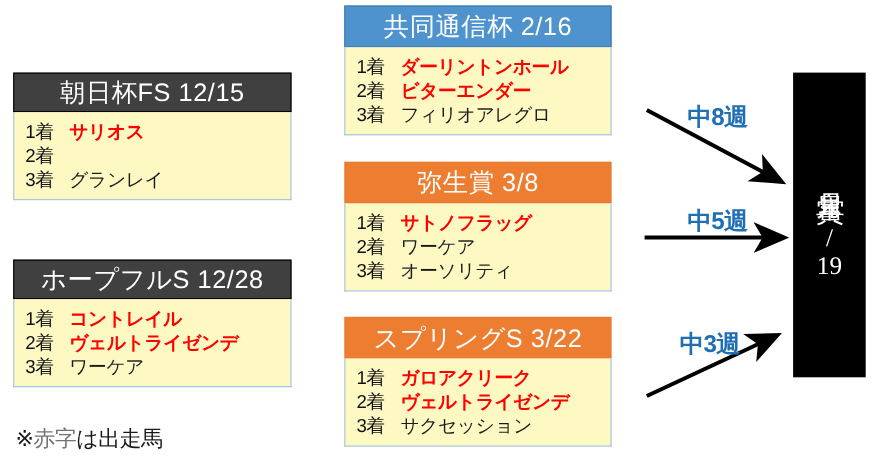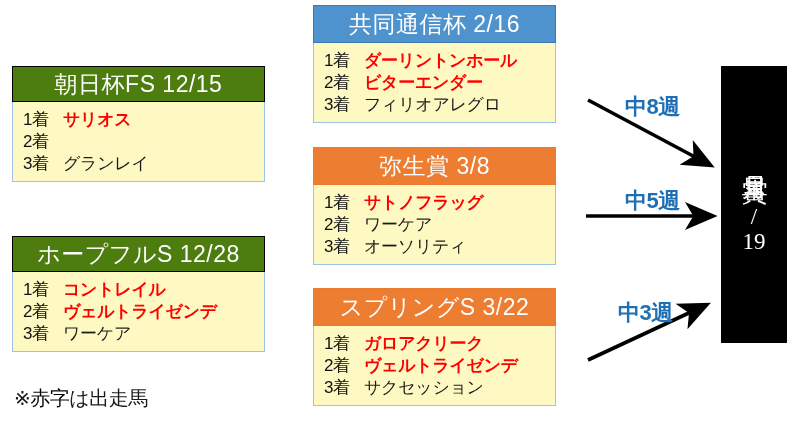--- a/index.html
+++ b/index.html
@@ -28,21 +28,21 @@
     color: #ffffff;
     font-size: 23px;
     line-height: 1.0;
     letter-spacing: 0.5px;
     white-space: nowrap;
     display: flex;
     align-items: center;
     justify-content: center;
   }
   .card-header.black {
-    background: #4d7c0f;
+    background: #404040;
     border: 1px solid #000000;
   }
   .card-header.blue {
     background: #4E93CE;
     border: 1px solid #3E7AAE;
   }
   .card-header.orange {
     background: #ED7D31;
     border: 1px solid #D2652020;
   }
@@ -129,21 +129,21 @@
   
   #footnote {
     position: absolute;
     left: 14px;
     top: 385px;
     font-size: 20px;
     color: #1a1a1a;
     white-space: nowrap;
     letter-spacing: -0.5px;
   }
-  #footnote .red { color: #000000; }
+  #footnote .red { color: #737373; }
 </style>
 </head>
 <body>
 
 <div id="stage">
 
   <div class="card" id="card-left-0" style="left:12px; top:66px; width:253px;">
     <div class="card-header black" style="height:36px;">朝日杯FS 12/15</div>
     <div class="card-body">
       <div class="row">

